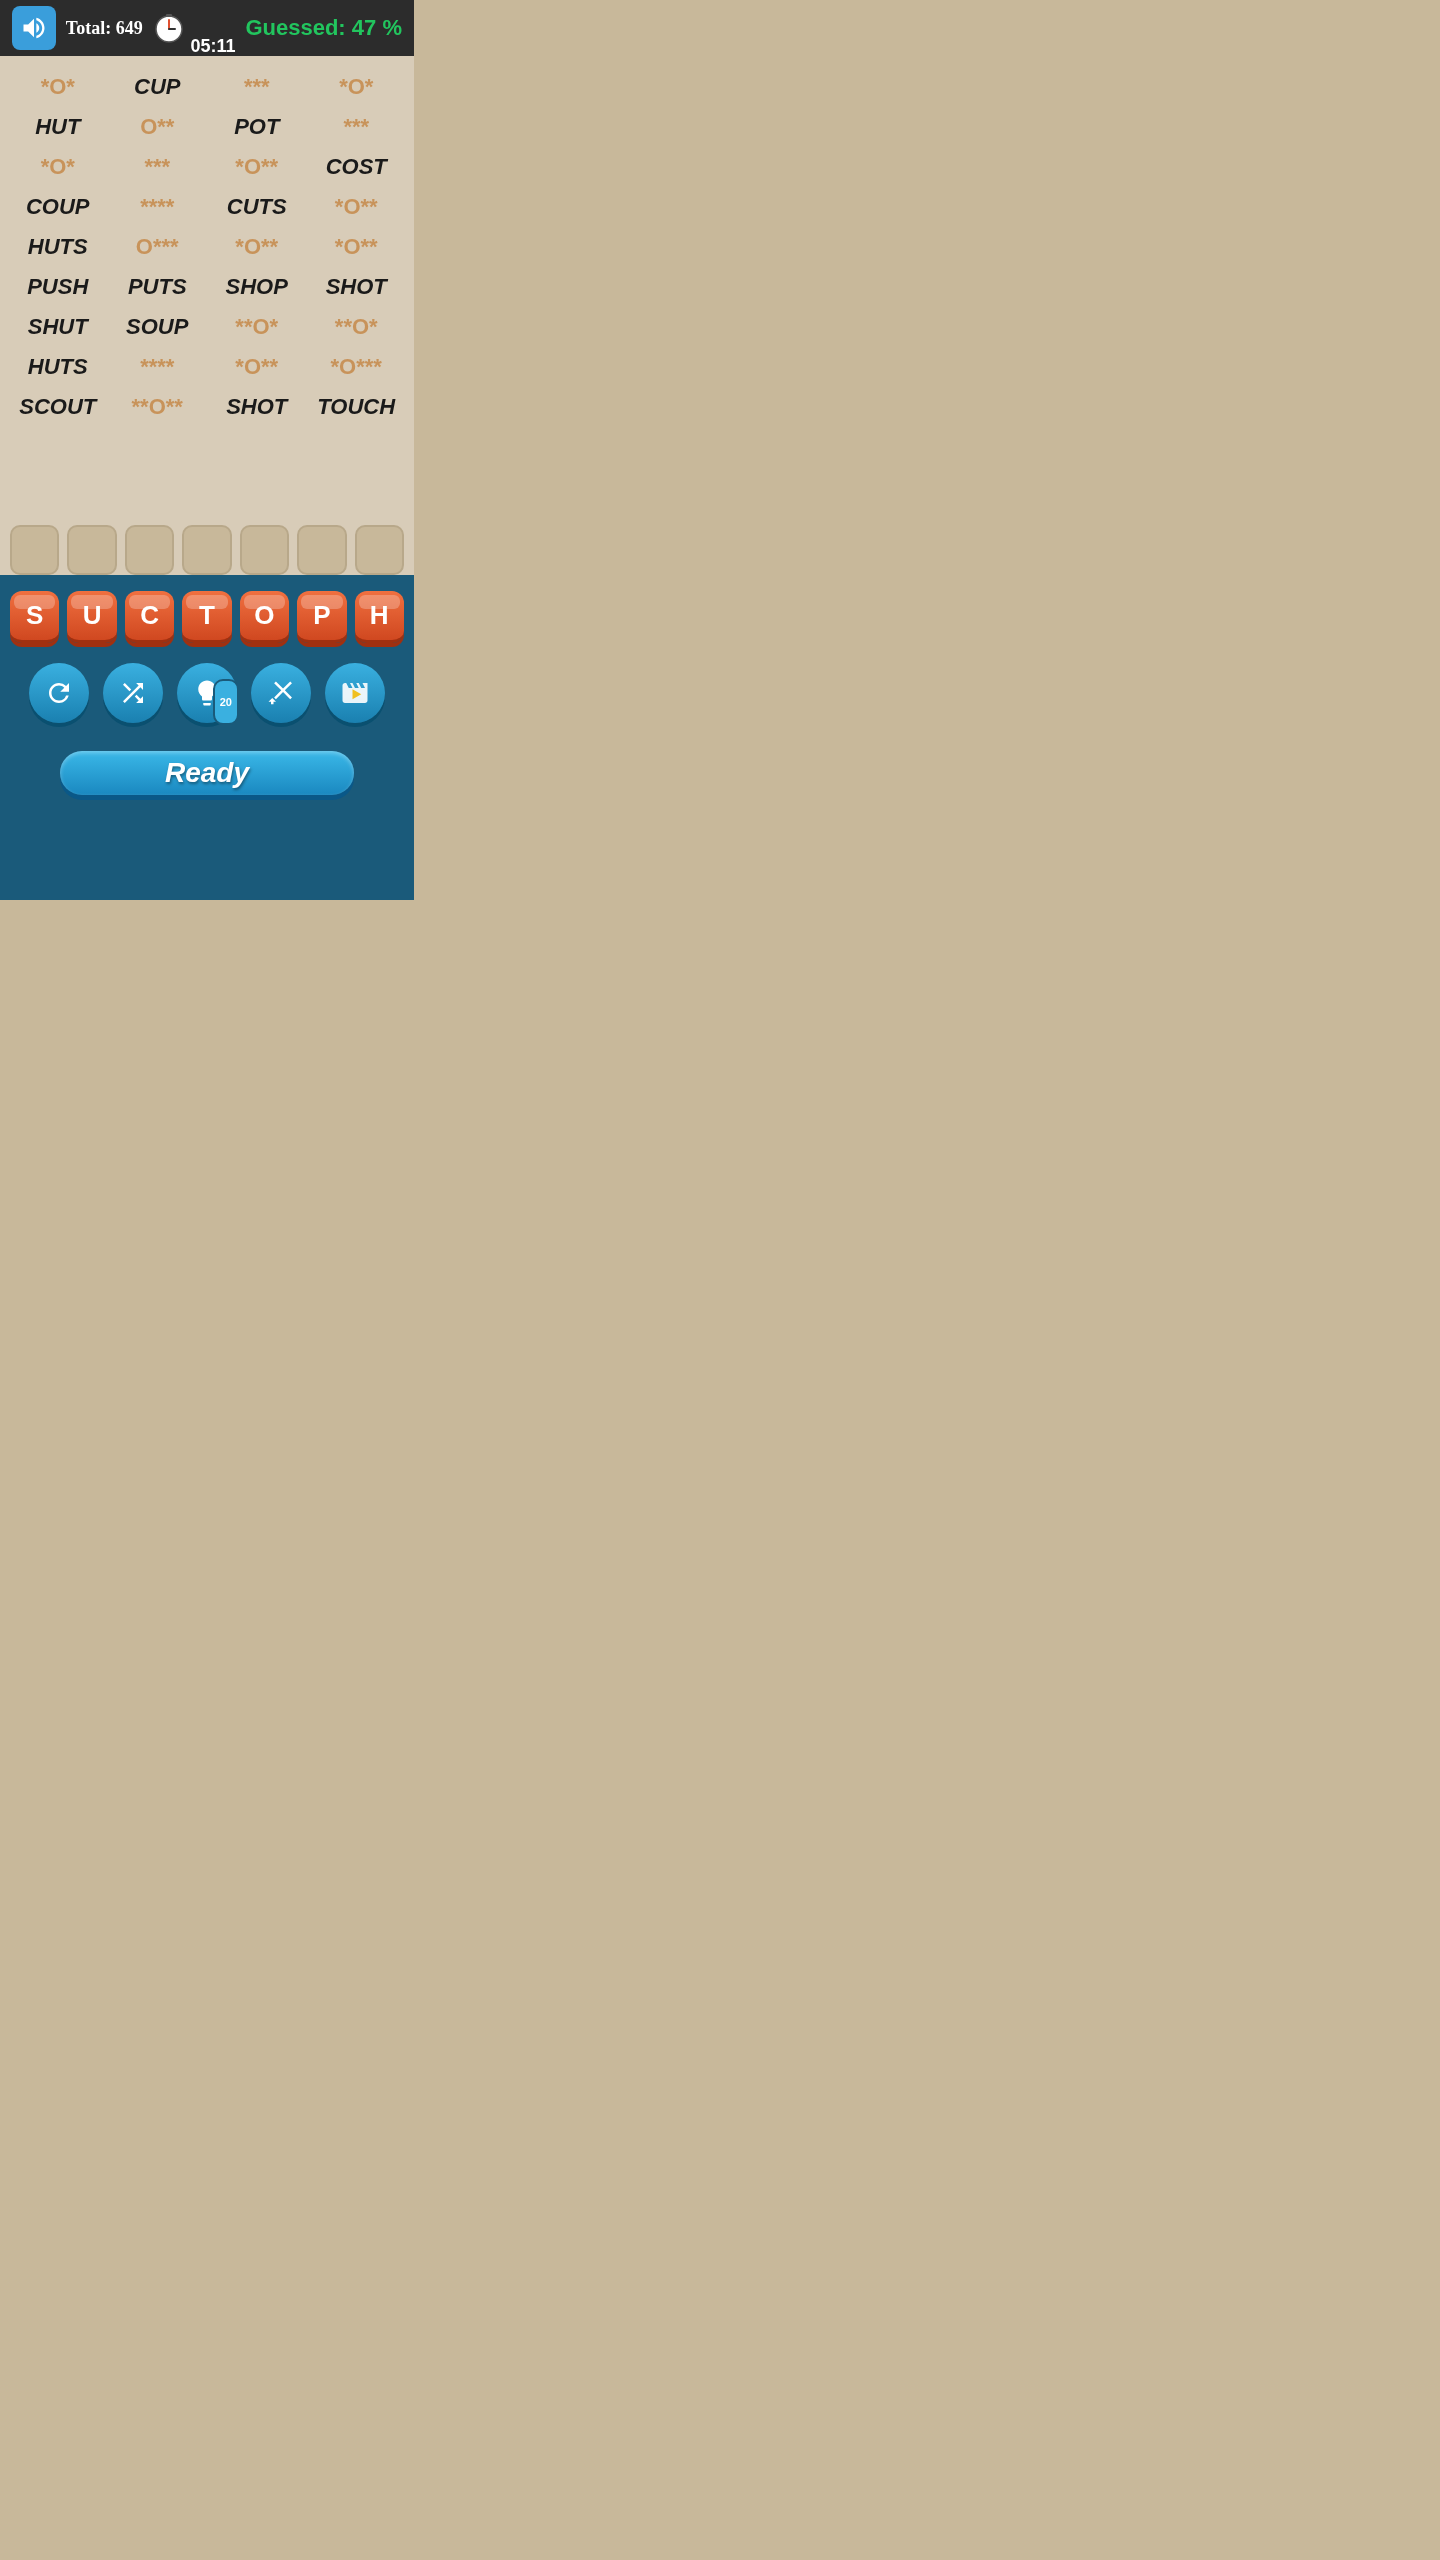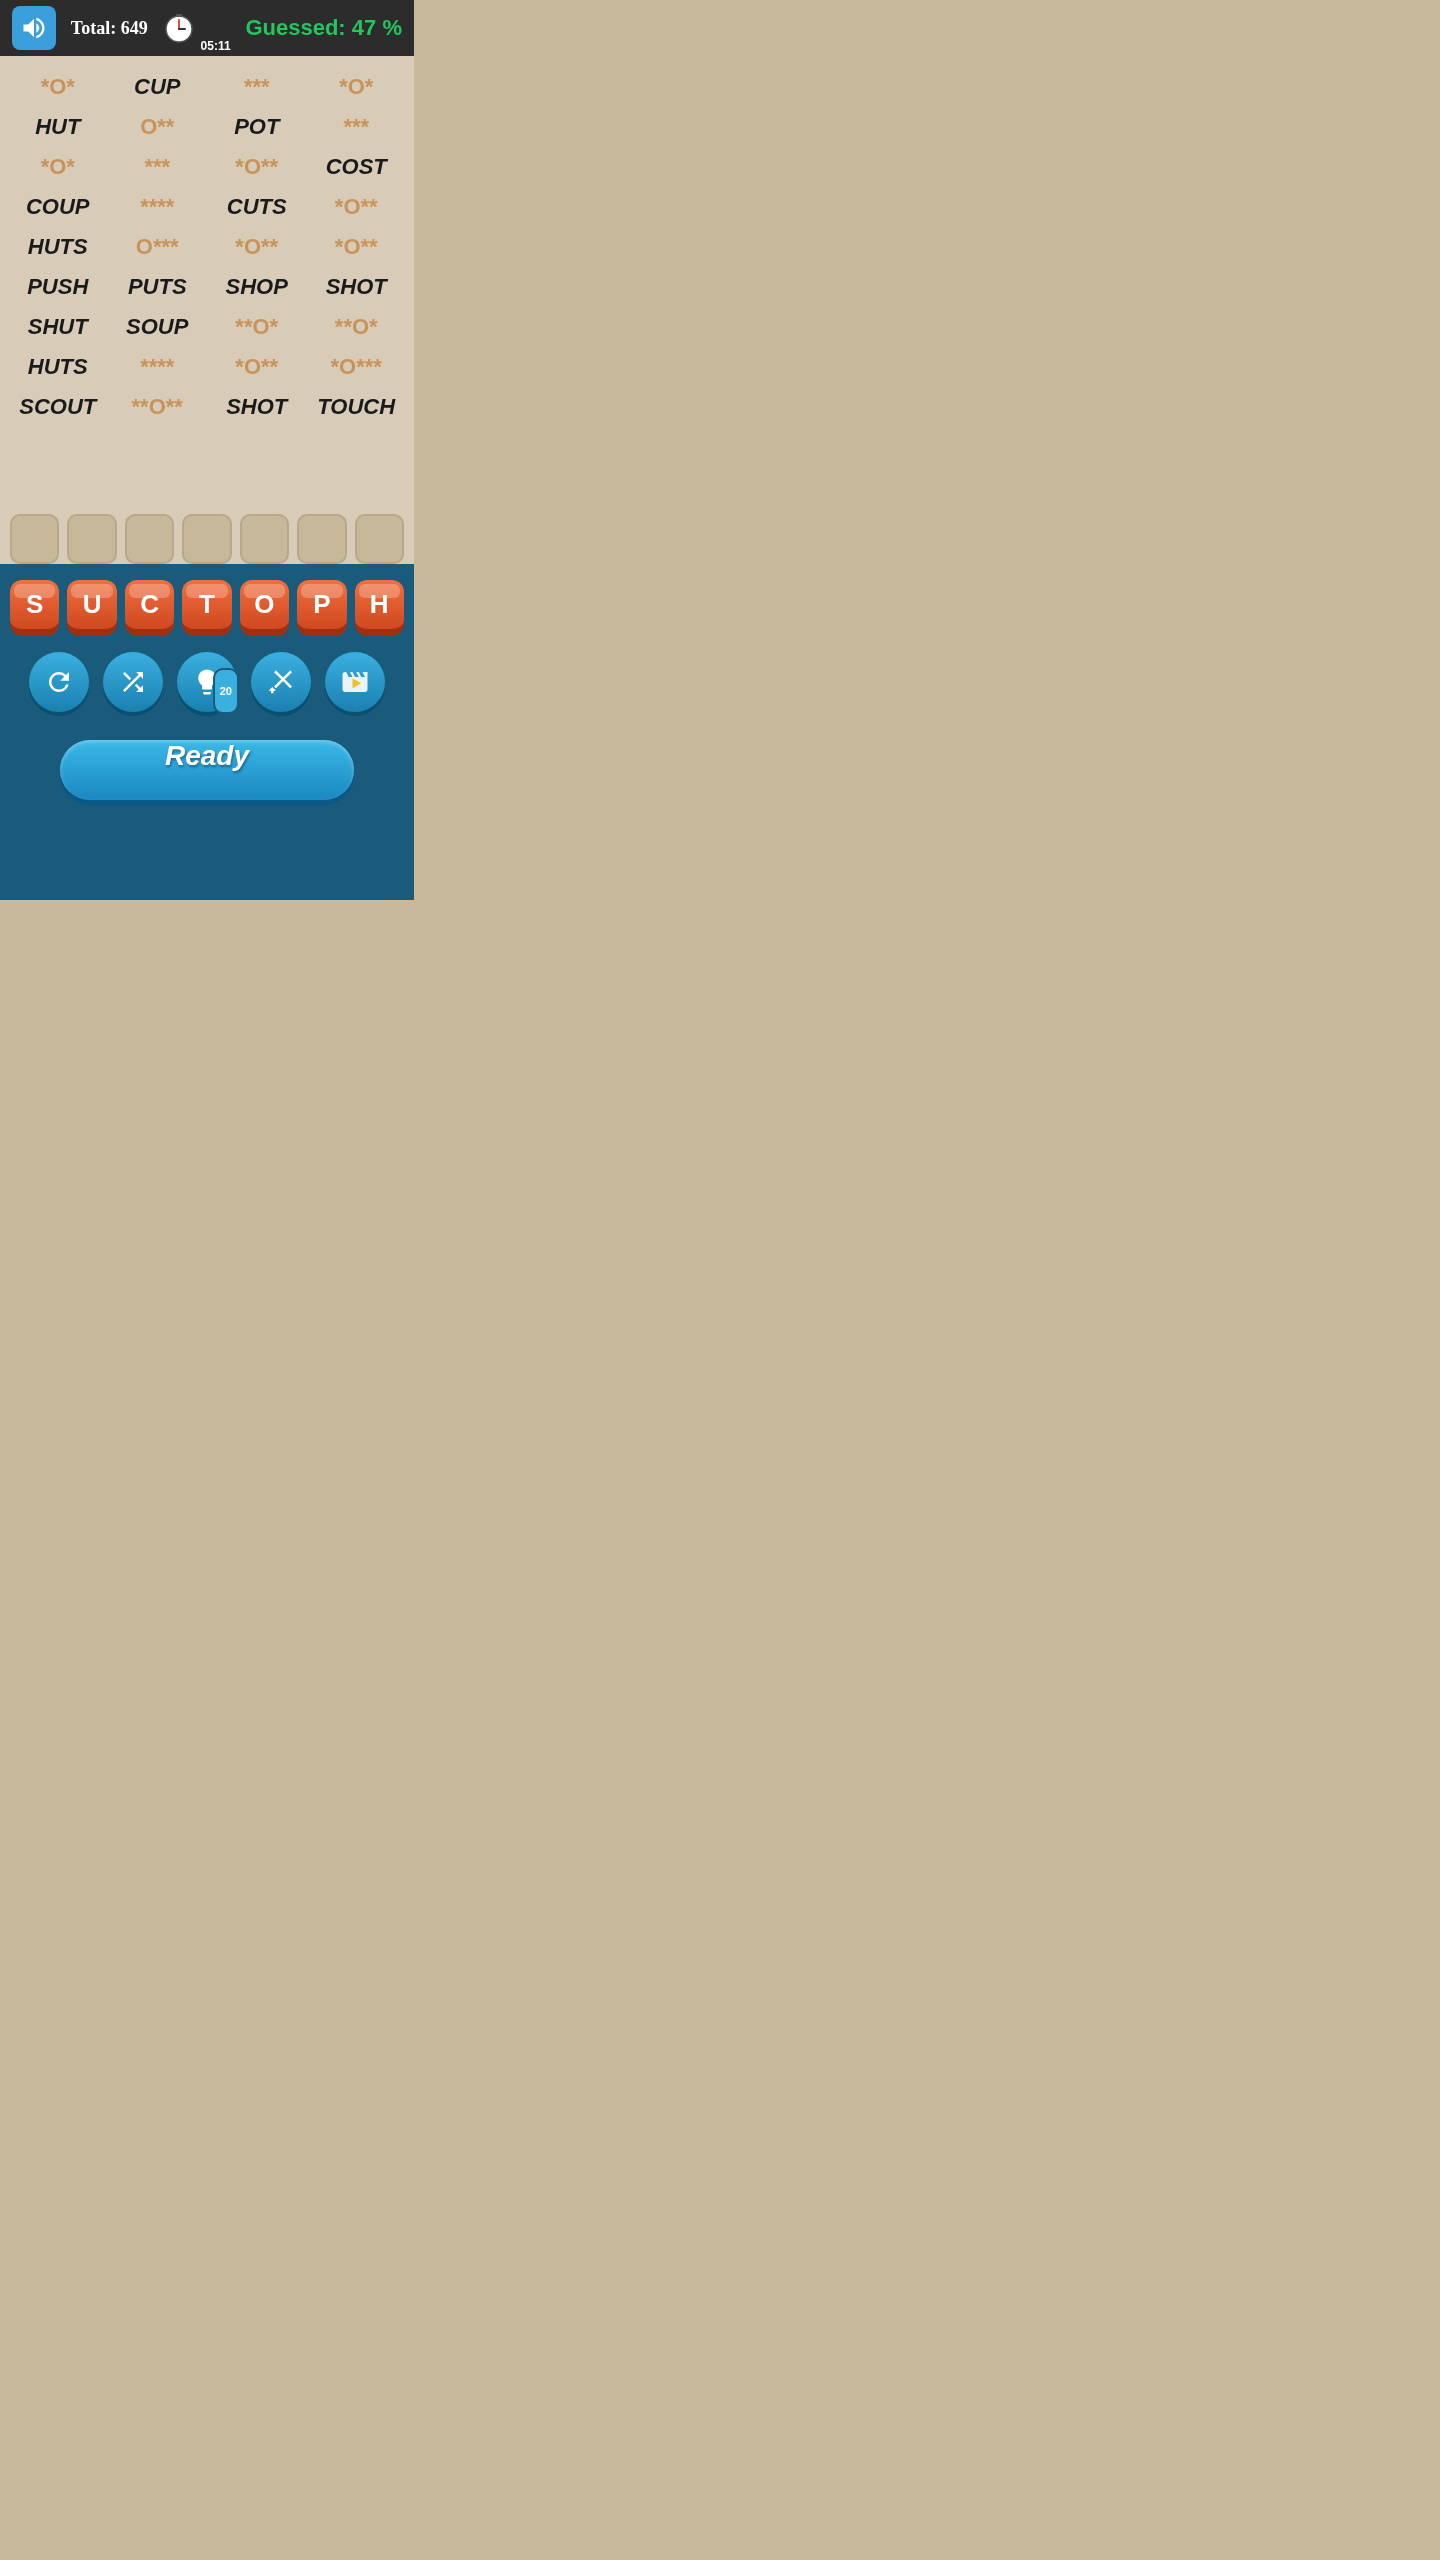--- a/index.html
+++ b/index.html
@@ -53,21 +53,21 @@
       gap: 6px;
     }
 
     #timer-icon {
       width: 32px;
       height: 32px;
     }
 
     #timer-value {
       color: white;
-      font-size: 12px;
+      font-size: 18px;
       font-weight: bold;
       margin-top: 36px;
     }
 
     #header-guessed {
       color: #22c55e;
       font-size: 22px;
       font-weight: bold;
     }
 
@@ -199,24 +199,25 @@
     
     #ready-area {
       background: #1a5a7a;
       padding: 8px 60px 20px 60px;
       display: flex;
       justify-content: center;
     }
 
     #ready-btn {
       width: 100%;
-      height: 60px;
+      height: 44px;
       background: linear-gradient(180deg, #3ab8e8 0%, #1a88c0 100%);
       border-radius: 30px;
       display: flex;
+      align-items: center;
       justify-content: center;
       box-shadow: 0 5px 0 #0a5888, inset 0 2px 4px rgba(255,255,255,0.3);
       cursor: pointer;
       margin-top: 8px;
     }
 
     #ready-btn span {
       color: white;
       font-size: 28px;
       font-weight: bold;

